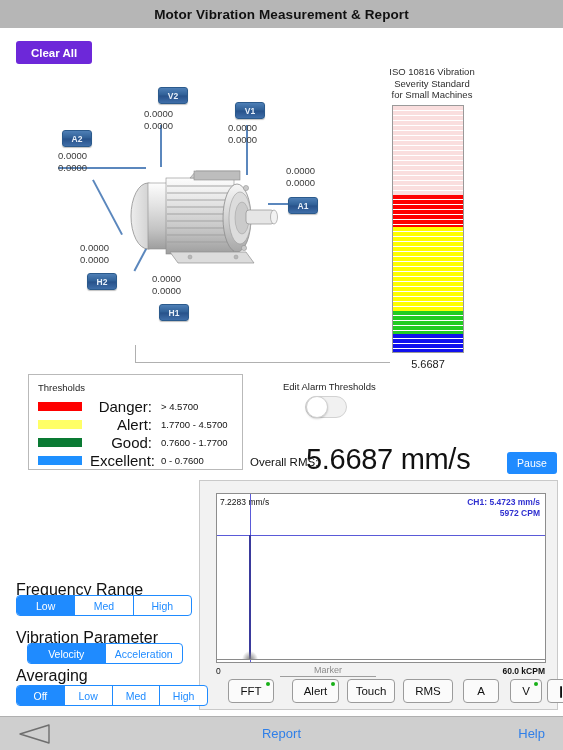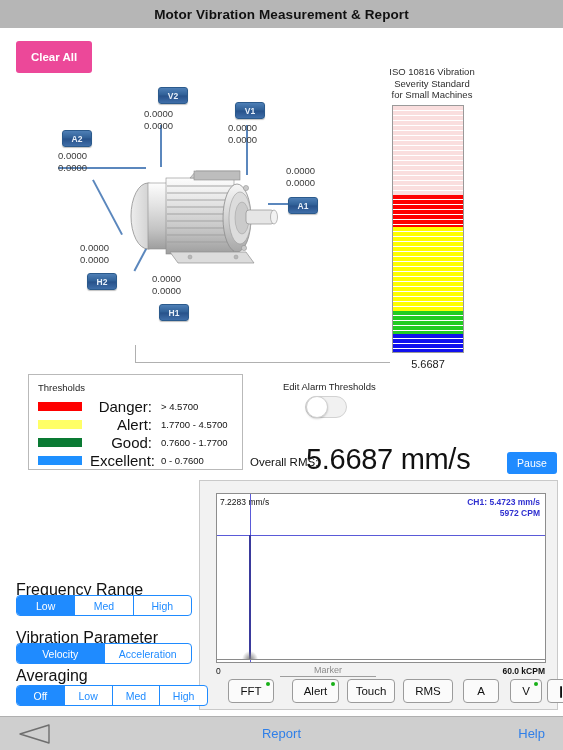--- a/index.html
+++ b/index.html
@@ -17,22 +17,22 @@
     background: #b6b6b6;
     display: flex; align-items: center; justify-content: center;
   }
   .titlebar .t {
     font-size: 13.5px; font-weight: bold; color: #111; letter-spacing: .1px;
   }
 
   
   .clear-all {
     position: absolute; left: 16px; top: 41px;
-    width: 76px; height: 32px;
-    background: #ec4899; border-radius: 3px;
+    width: 76px; height: 23px;
+    background: #6d28d9; border-radius: 3px;
     color: #fff; font-size: 11.5px; font-weight: bold;
     display: flex; align-items: center; justify-content: center;
     cursor: pointer; border: none;
   }
 
   
   .motor-zone { position: absolute; left: 0; top: 70px; width: 380px; height: 270px; }
 
   .pill {
     position: absolute; width: 30px; height: 17px;
@@ -372,21 +372,21 @@
   </div>
 
   <div class="seg-label" style="left:16px;top:581px;">Frequency Range</div>
   <div class="seg" id="seg0" style="left:16px;top:595px;width:176px;">
       <div class="s on">Low</div>
       <div class="s">Med</div>
       <div class="s">High</div>
     </div>
 
   <div class="seg-label" style="left:16px;top:629px;">Vibration Parameter</div>
-  <div class="seg" id="seg1" style="left:16px;top:643px;width:176px;justify-content:center;">
+  <div class="seg" id="seg1" style="left:27px;top:643px;width:156px;justify-content:center;">
       <div class="s on">Velocity</div>
       <div class="s">Acceleration</div>
     </div>
 
   <div class="seg-label" style="left:16px;top:667px;">Averaging</div>
   <div class="seg" id="seg2" style="left:16px;top:685px;width:192px;">
       <div class="s on">Off</div>
       <div class="s">Low</div>
       <div class="s">Med</div>
       <div class="s">High</div>

